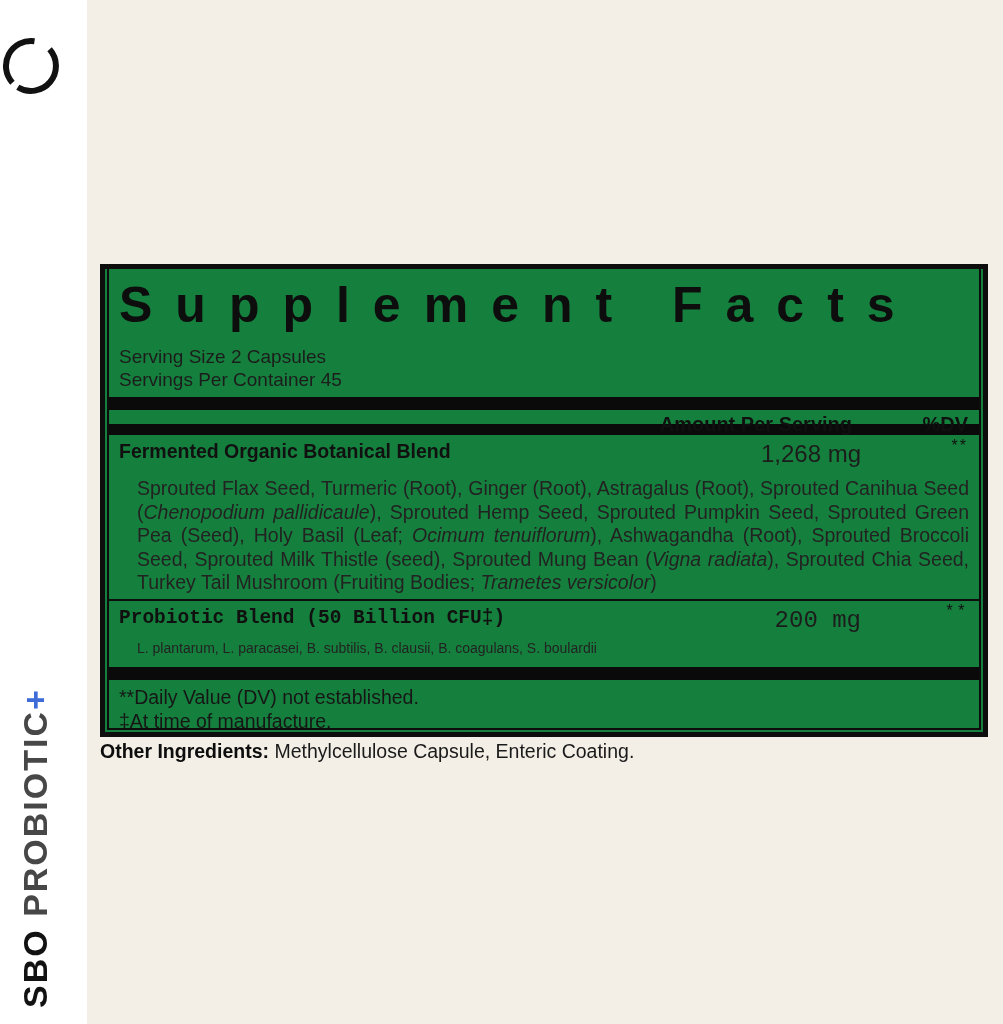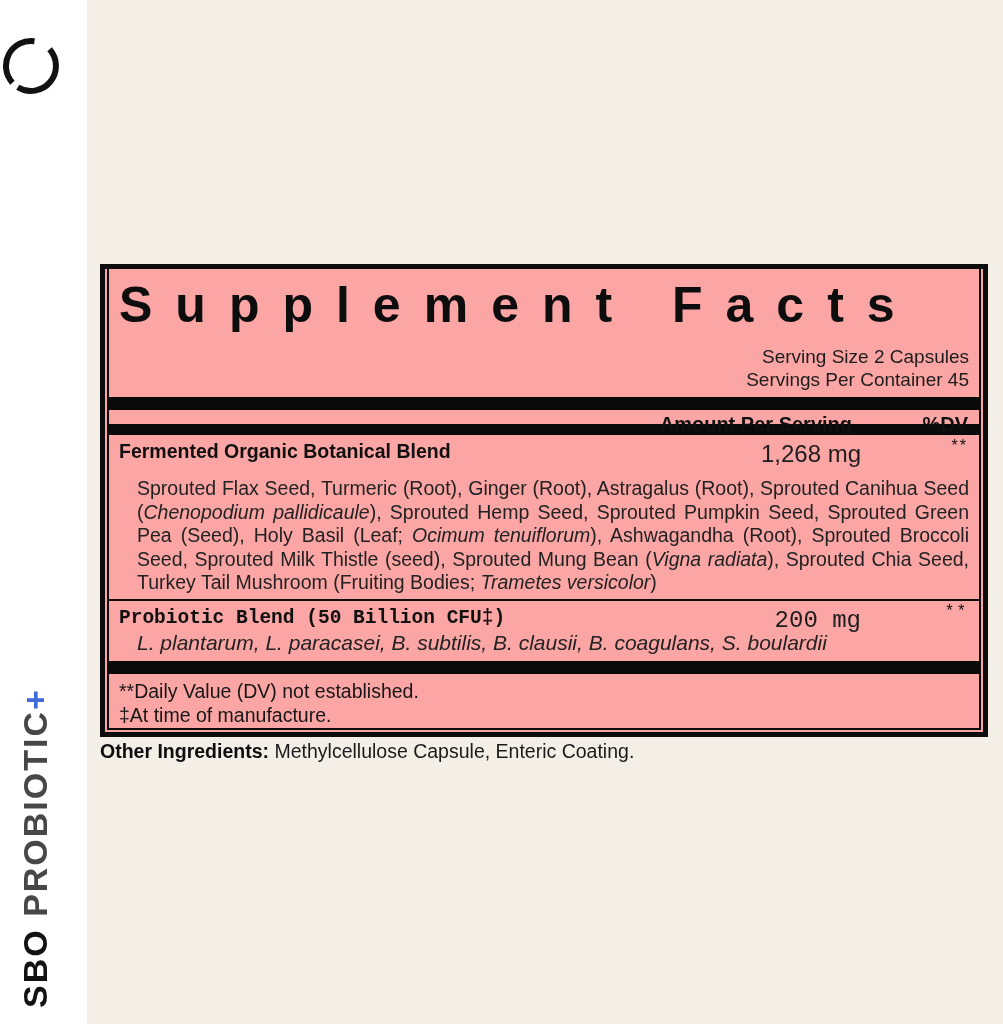--- a/index.html
+++ b/index.html
@@ -17,32 +17,32 @@
     transform:rotate(-90deg);transform-origin:0 0;
     font-size:34px;font-weight:bold;letter-spacing:2px;white-space:nowrap;
   }
   .brand .sbo{color:#121212;}
   .brand .prob{color:#474747;}
   .brand .plus{color:#3E6BD8;}
 
   
   .panel{
     position:absolute;left:100px;top:264px;width:888px;height:473px;
-    box-sizing:border-box;border:5px solid #0D0D0D;background:#fca5a5;
+    box-sizing:border-box;border:5px solid #0D0D0D;background:#15803d;
   }
   .panel-inner{
     position:absolute;left:0;top:0;right:0;bottom:0;margin:0 2px 2px 2px;
     border-left:2px solid #0D0D0D;border-right:2px solid #0D0D0D;border-bottom:2px solid #0D0D0D;
     padding:6px 10px 0 10px;box-sizing:border-box;overflow:hidden;
   }
   .sf-title{
     margin-top:3px;font-size:50px;font-weight:bold;letter-spacing:23px;
     line-height:55px;white-space:nowrap;color:#0D0D0D;
   }
-  .serving{margin-top:12px;font-size:19px;line-height:23px;color:#1C1C1C;text-align:right;}
+  .serving{margin-top:12px;font-size:19px;line-height:23px;color:#1C1C1C;}
   .bar{height:13px;background:#0A0A0A;margin:0 -10px;}
   .bar.b1{margin-top:6px;}
   .bar.b2{height:11px;}
   .bar.b3{margin-top:7px;}
   .rule{height:2px;background:#0D0D0D;margin:4px -10px 0;}
   .hdr{position:relative;height:14px;}
   .hdr .amt{position:absolute;right:117px;top:3px;font-size:20px;font-weight:bold;color:#101010;}
   .hdr .dv{position:absolute;right:1px;top:3px;font-size:20px;font-weight:bold;color:#101010;}
   .nrow{position:relative;}
   .nrow.r1{padding-top:5px;}
@@ -50,21 +50,21 @@
   .nrow .nm{font-size:19.5px;font-weight:bold;color:#101010;line-height:23px;margin-top:40px;}
   .nrow .amt{position:absolute;right:108px;font-size:24px;color:#1C1C1C;}
   .nrow.r1 .amt{top:5px;}
   .nrow.r2 .amt{top:6px;}
   .nrow .dvv{position:absolute;right:1px;font-size:16px;letter-spacing:2px;color:#101010;top:2px;}
   .detail{
     font-size:19.5px;line-height:23.5px;color:#222;
     padding-left:18px;text-align:justify;margin-top:14px;
   }
   .detail i{font-style:italic;}
-  .species{font-size:21px;line-height:23.5px;color:#222;padding-left:18px;font-style:italic;margin-top:1px;}
+  .species{font-size:14px;line-height:23.5px;color:#222;padding-left:18px;margin-top:7px;}
   .foot{margin-top:6px;font-size:19.5px;line-height:23.5px;color:#161616;}
   .other{
     position:absolute;left:100px;top:740px;font-size:19.5px;color:#1A1A1A;width:880px;
   }
   .other b{color:#0D0D0D;}
 </style>
 </head>
 <body>
 
 <div class="strip">

